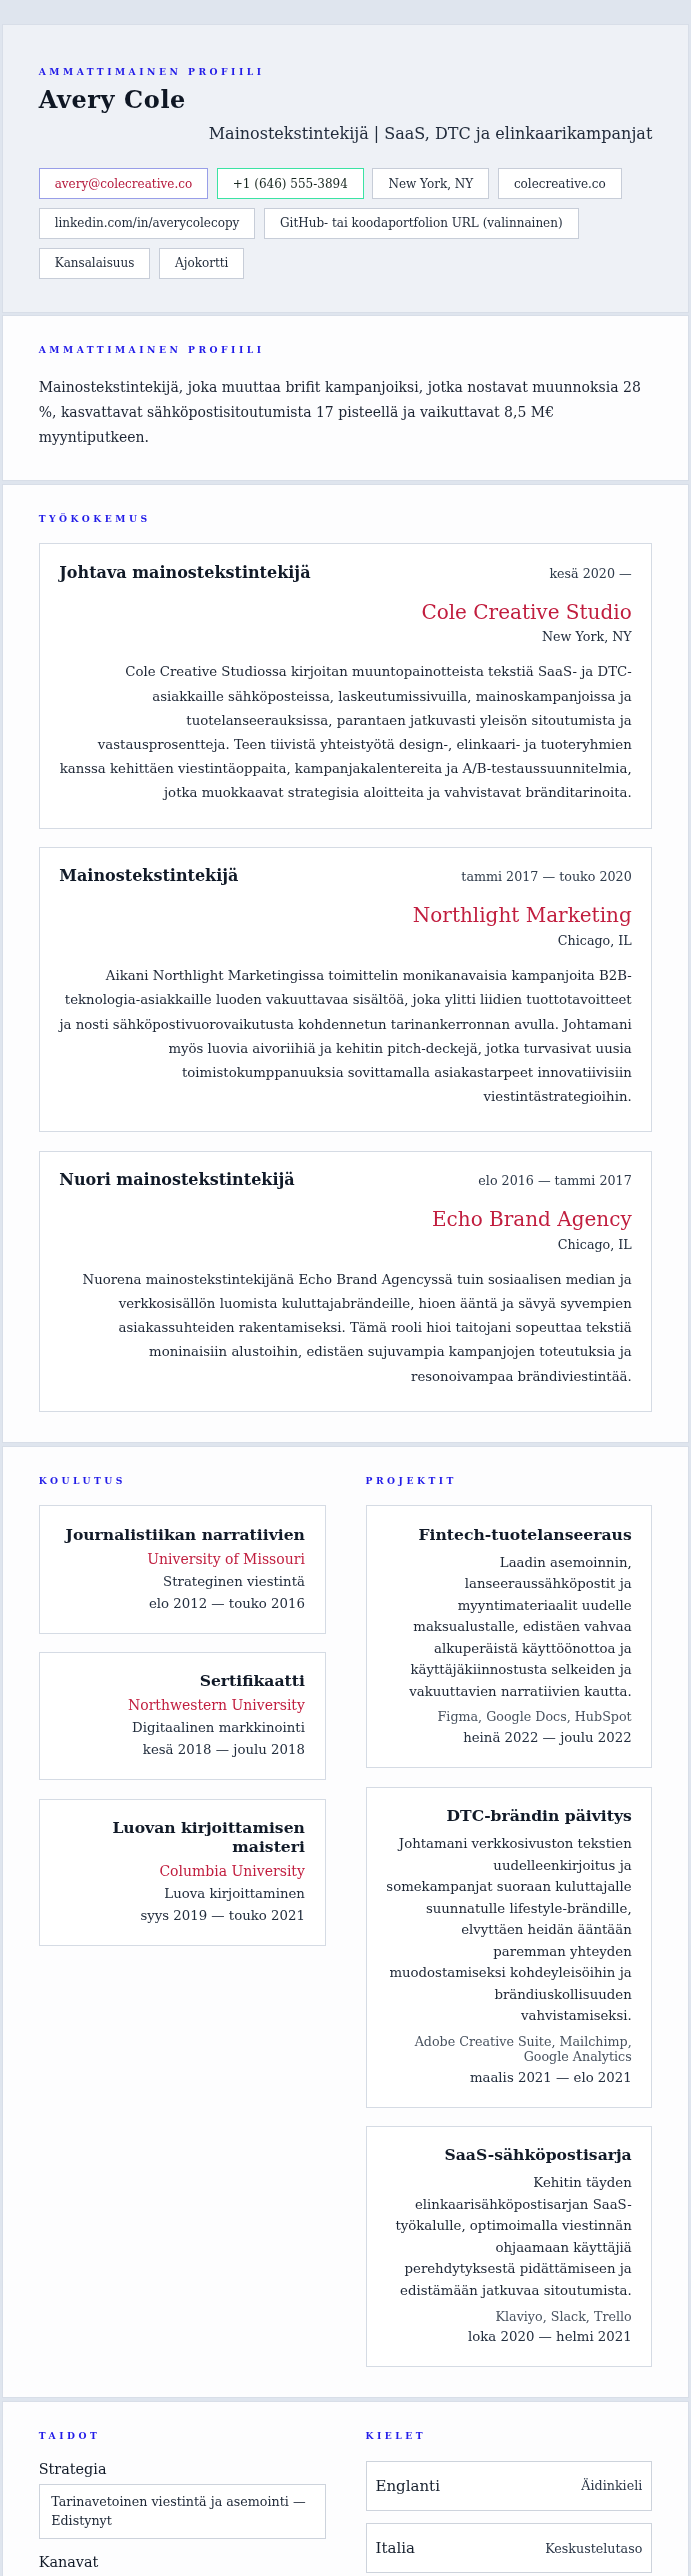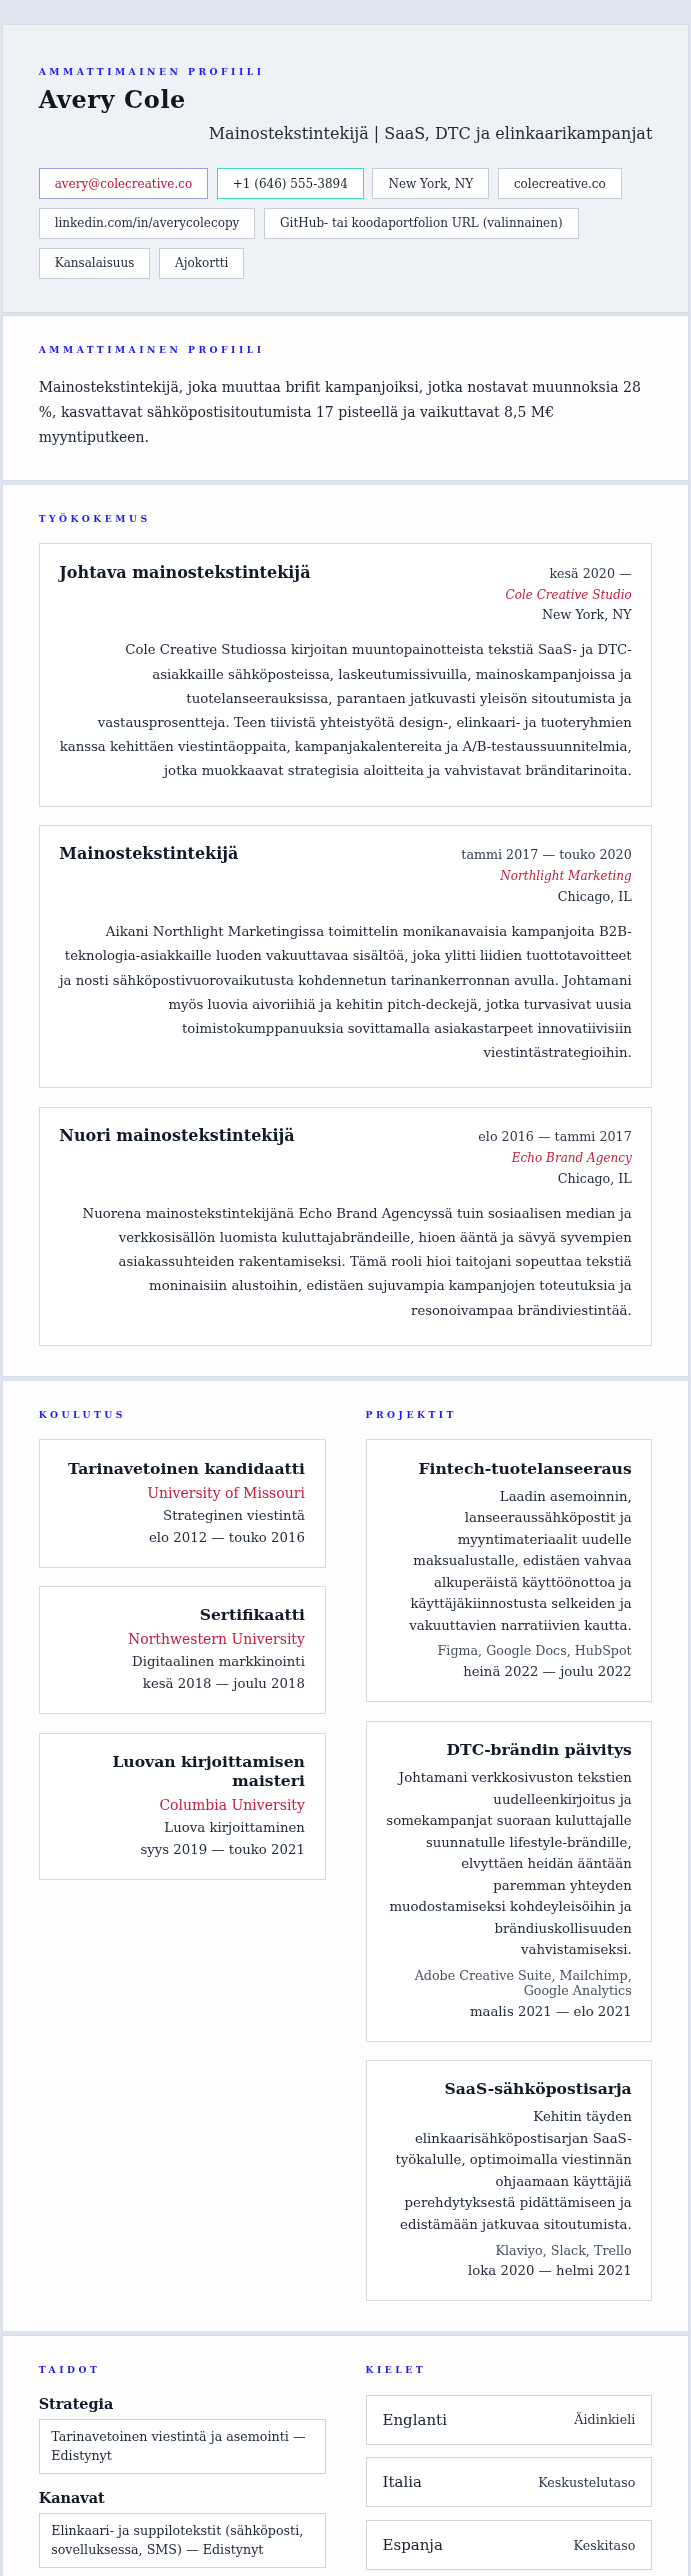--- a/index.html
+++ b/index.html
@@ -40,49 +40,49 @@
   .summary-text { font-size:14px; line-height:1.78; color:#1c2433; max-width:622px; }
 
   .item-box {
     background:#ffffff; border:0.6px solid #d5dbe4;
     padding:18.4px 19.6px 22px 19.6px; margin-bottom:18.4px;text-align:right;
   }
   .item-box:last-child { margin-bottom:0; }
   .job-head { display:flex; justify-content:space-between; align-items:baseline; gap:11.5px; }
   .job-title { font-size:16px; font-weight:bold; color:#111a28; }
   .job-dates { font-size:12.7px; color:#2d3949; white-space:nowrap; }
-  .job-company { font-size:12px; color:#c11d3e; margin-top:6px;font-style:italic; }
+  .job-company { font-size:20px; color:#c11d3e; margin-top:18px; }
   .job-location { font-size:12.7px; color:#222d3d; margin-top:5.8px; }
   .job-desc { font-size:13.3px; line-height:1.82; color:#1c2534; margin-top:16px; }
 
   .two-col { display:grid; grid-template-columns:1fr 1fr; column-gap:40px; align-items:start; }
 
   .edu-degree { font-size:15.6px; font-weight:bold; color:#111a28; }
   .edu-school { font-size:14px; color:#c11d3e; margin-top:7px; }
   .edu-field  { font-size:13.3px; color:#222d3d; margin-top:7px; }
   .edu-dates  { font-size:13.3px; color:#222d3d; margin-top:7px; }
 
   .proj-title { font-size:15.6px; font-weight:bold; color:#111a28; }
   .proj-desc  { font-size:13.3px; line-height:1.62; color:#1c2534; margin-top:8px; }
   .proj-tools { font-size:12.7px; color:#48525f; margin-top:7px; }
   .proj-dates { font-size:13.3px; color:#222d3d; margin-top:5.8px; }
 
   .skill-group { margin-bottom:15px; }
   .skill-group:last-child { margin-bottom:0; }
-  .skill-label { font-size:14.4px; font-weight:bold; color:#111a28; margin-bottom:7px; }
+  .skill-label { font-size:14.4px; font-weight:normal; color:#111a28; margin-bottom:7px; }
   .skill-box {
     background:#fff; border:0.6px solid #cdd3dc;
     padding:7.5px 11.5px; font-size:12.7px; color:#1d2736; line-height:1.5;
     width:fit-content; max-width:100%;
   }
 
   .lang-row {
     background:#fff; border:0.6px solid #cdd3dc;
     display:flex; justify-content:space-between; align-items:center;
-    padding:15px 16px; margin-bottom:12.7px;
+    padding:15px 9px; margin-bottom:12.7px;
   }
   .lang-row:last-child { margin-bottom:0; }
   .lang-name  { font-size:15px; color:#16202e; }
   .lang-level { font-size:12.7px; color:#2b3748; }
 </style>
 </head>
 <body>
 
 <div class="card header-card">
   <div class="kicker">AMMATTIMAINEN PROFIILI</div>
@@ -138,21 +138,21 @@
     <p class="job-desc">Nuorena mainostekstintekijänä Echo Brand Agencyssä tuin sosiaalisen median ja verkkosisällön luomista kuluttajabrändeille, hioen ääntä ja sävyä syvempien asiakassuhteiden rakentamiseksi. Tämä rooli hioi taitojani sopeuttaa tekstiä moninaisiin alustoihin, edistäen sujuvampia kampanjojen toteutuksia ja resonoivampaa brändiviestintää.</p>
   </div>
 </div>
 
 <div class="card">
   <div class="two-col">
     <div>
       <div class="section-heading">KOULUTUS</div>
 
       <div class="item-box">
-        <div class="edu-degree">Tarinavetoinen kandidaatti</div>
+        <div class="edu-degree">Journalistiikan narratiivien</div>
         <div class="edu-school">University of Missouri</div>
         <div class="edu-field">Strateginen viestintä</div>
         <div class="edu-dates">elo 2012 — touko 2016</div>
       </div>
 
       <div class="item-box">
         <div class="edu-degree">Sertifikaatti</div>
         <div class="edu-school">Northwestern University</div>
         <div class="edu-field">Digitaalinen markkinointi</div>
         <div class="edu-dates">kesä 2018 — joulu 2018</div>

